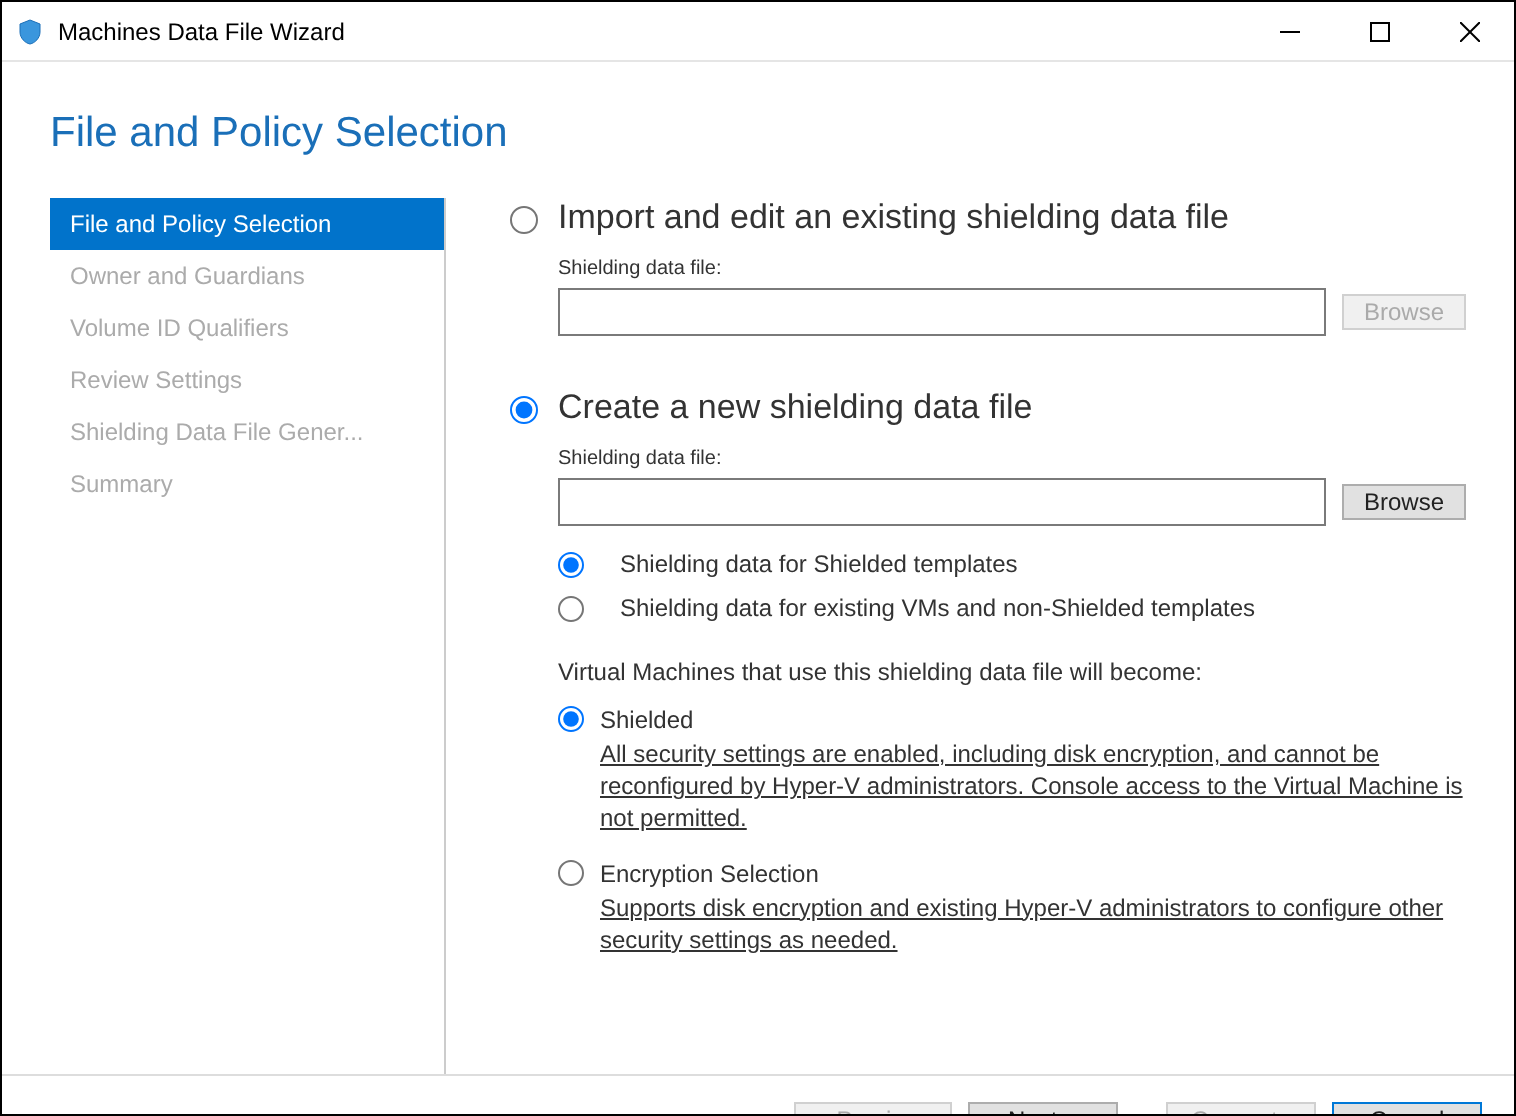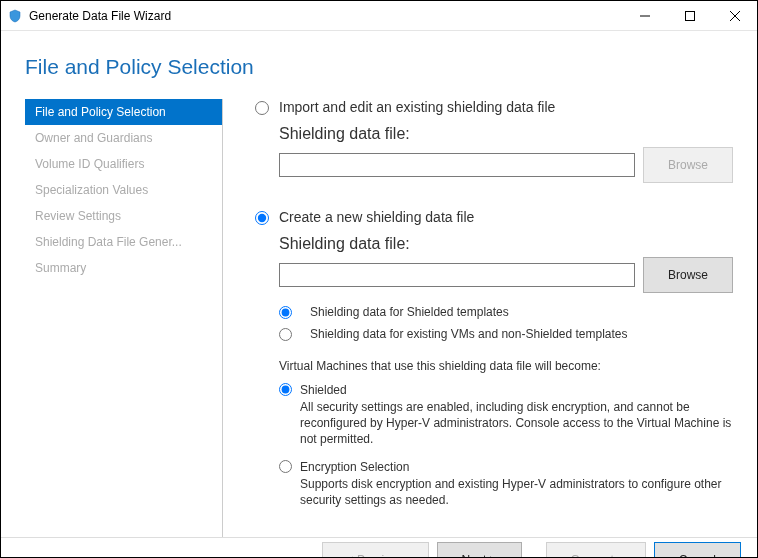--- a/index.html
+++ b/index.html
@@ -90,54 +90,54 @@
       align-items: center;
       margin-bottom: 10px;
     }
     .radio-header input[type="radio"] {
       width: 14px;
       height: 14px;
       margin-right: 10px;
       margin-top: 2px;
     }
     .radio-header-label {
-      font-size: 14px;
+      font-size: 17px;
       color: #333;
       font-weight: 400;
     }
     .field-group {
       margin-left: 24px;
       margin-bottom: 8px;
     }
     .field-label {
-      font-size: 16px;
+      font-size: 10px;
       color: #333;
       margin-bottom: 4px;
     }
     .input-row {
       display: flex;
       gap: 8px;
       align-items: center;
     }
     .text-input {
       flex: 1;
       height: 24px;
       border: 1px solid #7a7a7a;
       padding: 2px 4px;
       font-size: 12px;
       background: #fff;
     }
     .btn {
-      height: 36px;
+      height: 18px;
       min-width: 58px;
       border: 1px solid #adadad;
       background: #e1e1e1;
       font-size: 12px;
       color: #222;
-      padding: 0 24px;
+      padding: 0 10px;
       cursor: pointer;
     }
     .btn.disabled {
       color: #aaa;
       background: #f0f0f0;
       border-color: #d0d0d0;
     }
     .btn.default {
       border: 1px solid #0078d7;
       background: #e1e1e1;
@@ -179,20 +179,21 @@
       height: 13px;
       margin-right: 8px;
       flex-shrink: 0;
     }
     .vm-option-desc {
       font-size: 12px;
       color: #333;
       margin-left: 21px;
       margin-top: 2px;
       line-height: 1.35;
+      text-decoration: underline;
     }
     .footer {
       height: 44px;
       border-top: 1px solid #ddd;
       display: flex;
       align-items: center;
       justify-content: flex-end;
       padding: 0 16px;
       gap: 8px;
       background: #fff;
@@ -203,21 +204,21 @@
   </style>
 </head>
 <body>
 
 <div class="titlebar">
   <span class="titlebar-icon">
     <svg width="14" height="14" viewBox="0 0 14 14">
       <path d="M7 1 L12 3 L12 7 C12 10 9.5 12.5 7 13 C4.5 12.5 2 10 2 7 L2 3 Z" fill="#3a96dd" stroke="#1a6fb8" stroke-width="0.5"></path>
     </svg>
   </span>
-  <span class="titlebar-title">Generate Data File Wizard</span>
+  <span class="titlebar-title">Machines Data File Wizard</span>
   <div class="window-controls">
     <div class="window-control">
       <svg width="10" height="10">
           <line x1="0" y1="5" x2="10" y2="5" stroke="#000" stroke-width="1"></line>
         </svg>
     </div>
     <div class="window-control">
       <svg width="10" height="10">
           <rect x="0.5" y="0.5" width="9" height="9" fill="none" stroke="#000" stroke-width="1"></rect>
         </svg>
@@ -233,21 +234,20 @@
 
 <div class="page-header">
   <h1 class="page-title">File and Policy Selection</h1>
 </div>
 
 <div class="content-area">
   <div class="sidebar">
     <div class="sidebar-item active">File and Policy Selection</div>
     <div class="sidebar-item">Owner and Guardians</div>
     <div class="sidebar-item">Volume ID Qualifiers</div>
-    <div class="sidebar-item">Specialization Values</div>
     <div class="sidebar-item">Review Settings</div>
     <div class="sidebar-item">Shielding Data File Gener...</div>
     <div class="sidebar-item">Summary</div>
   </div>
 
   <div class="main-content">
 
     <div class="radio-section">
       <div class="radio-header">
         <input type="radio" name="mode" style="">

